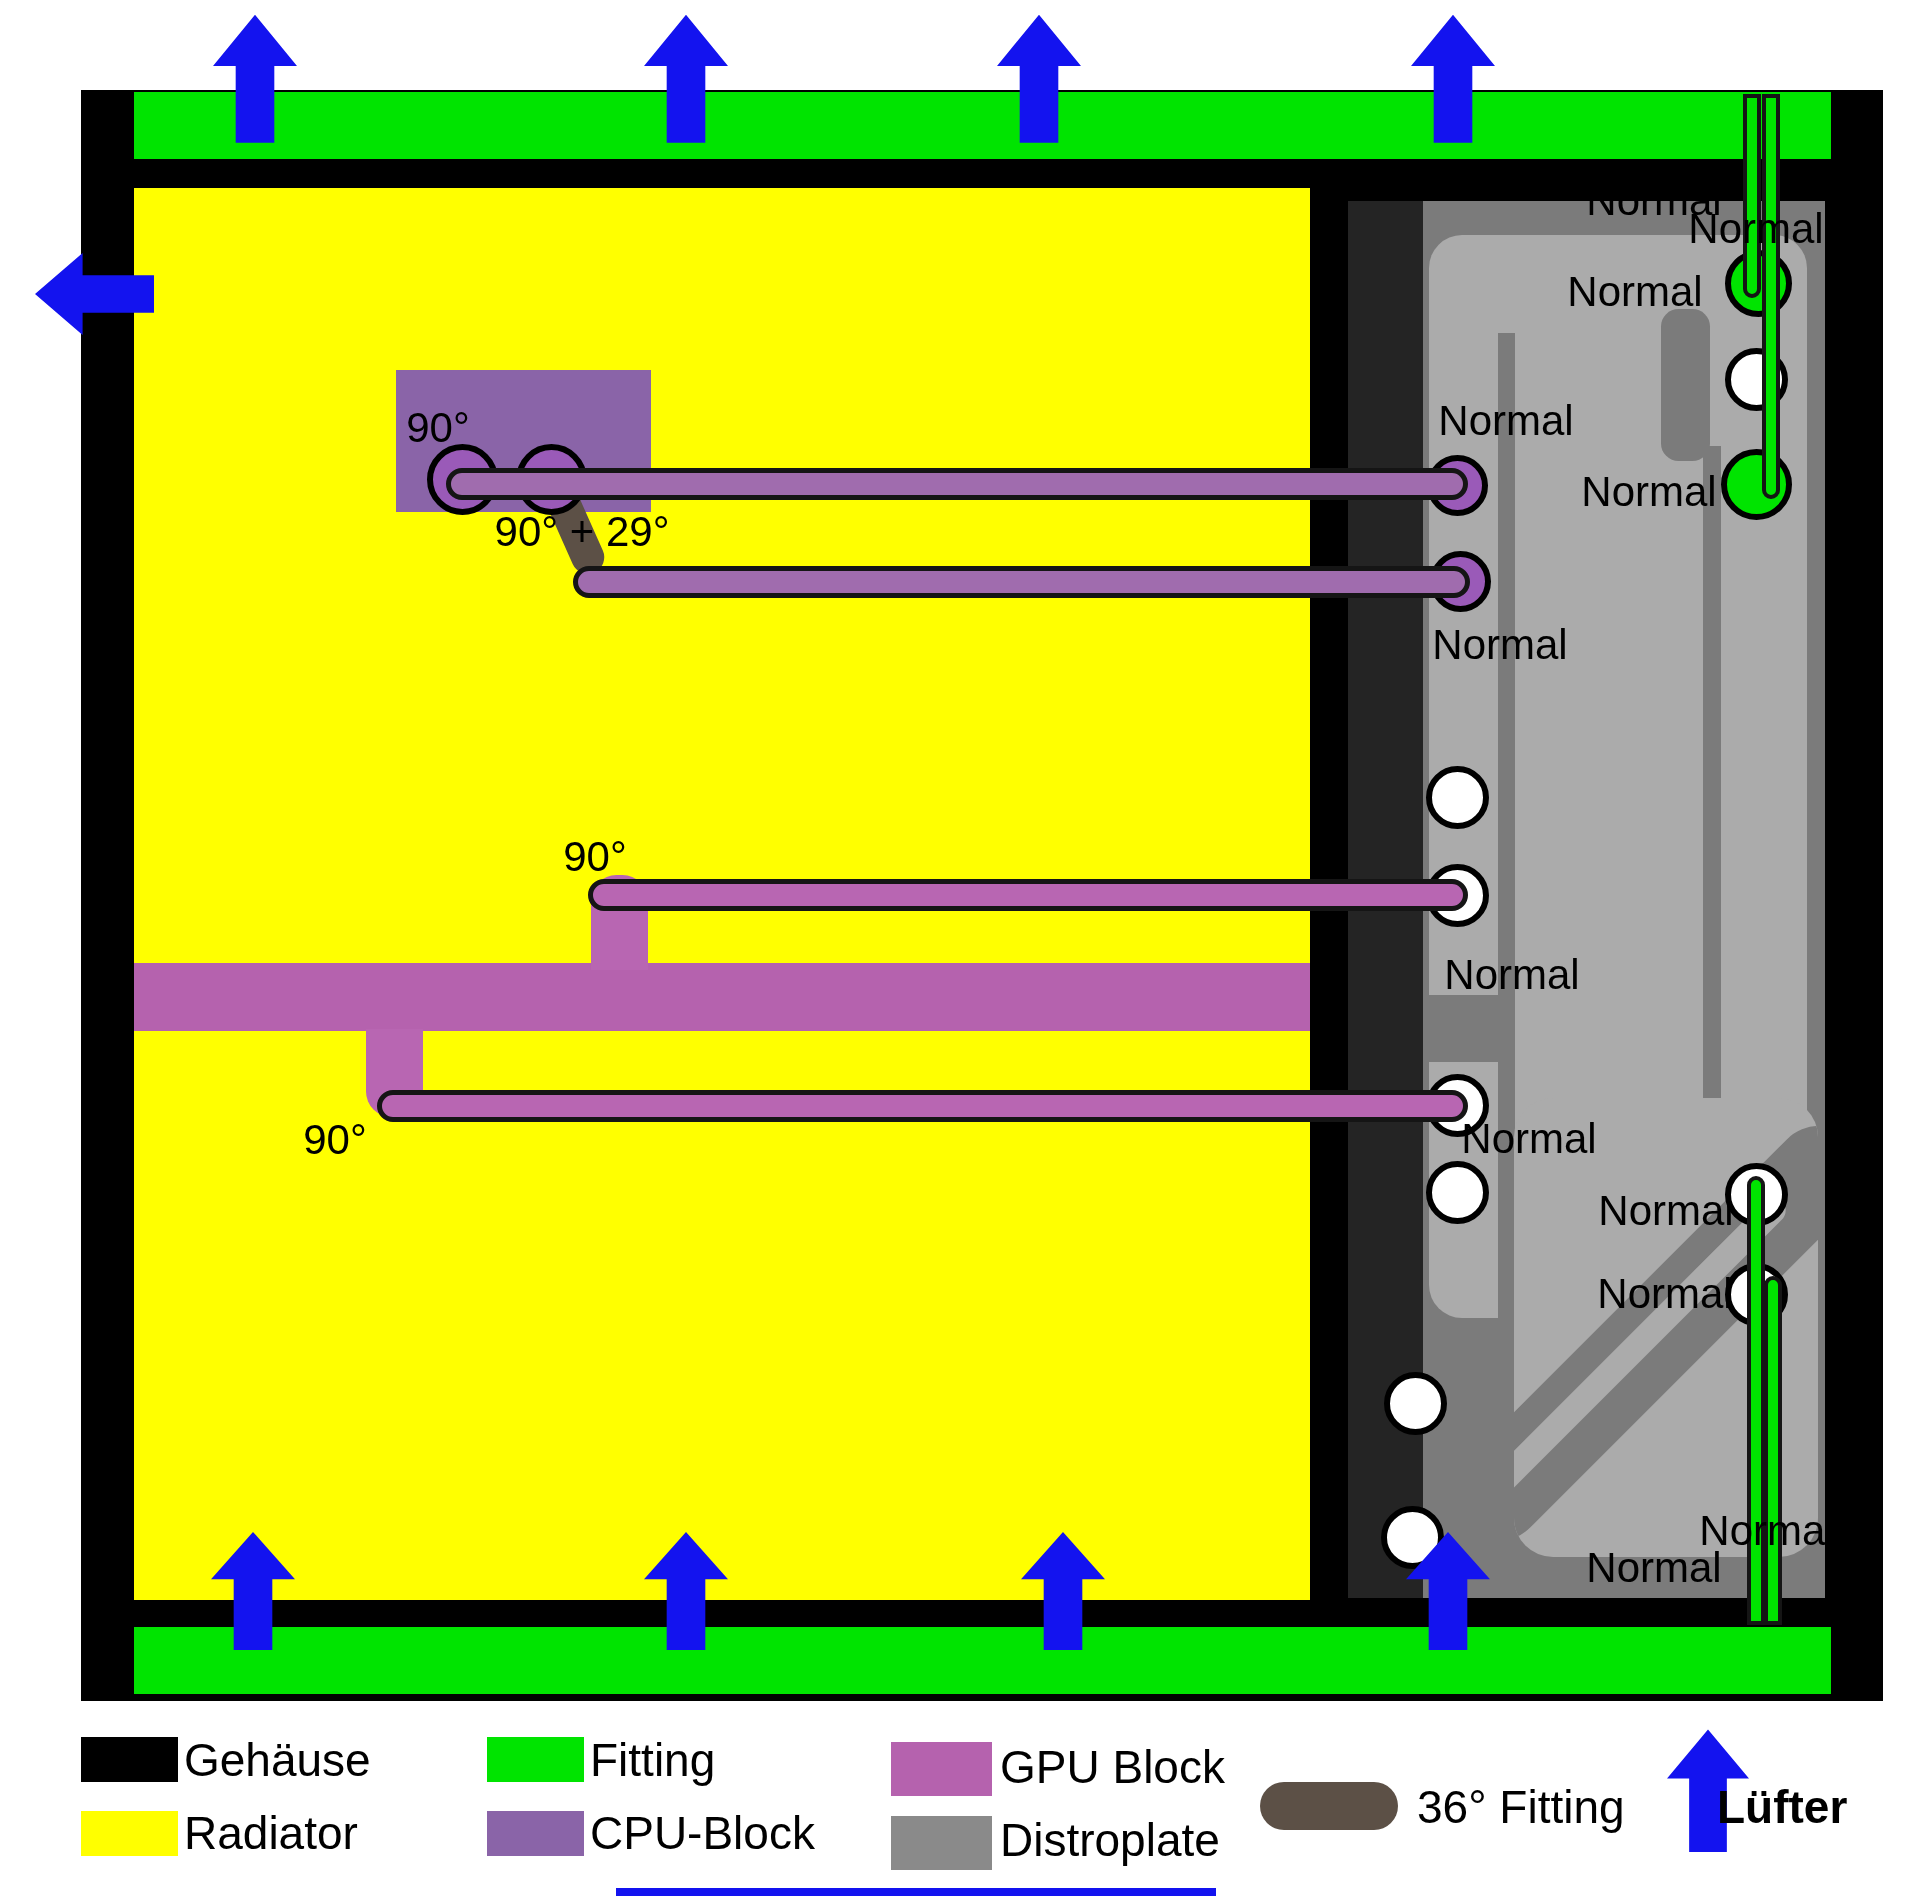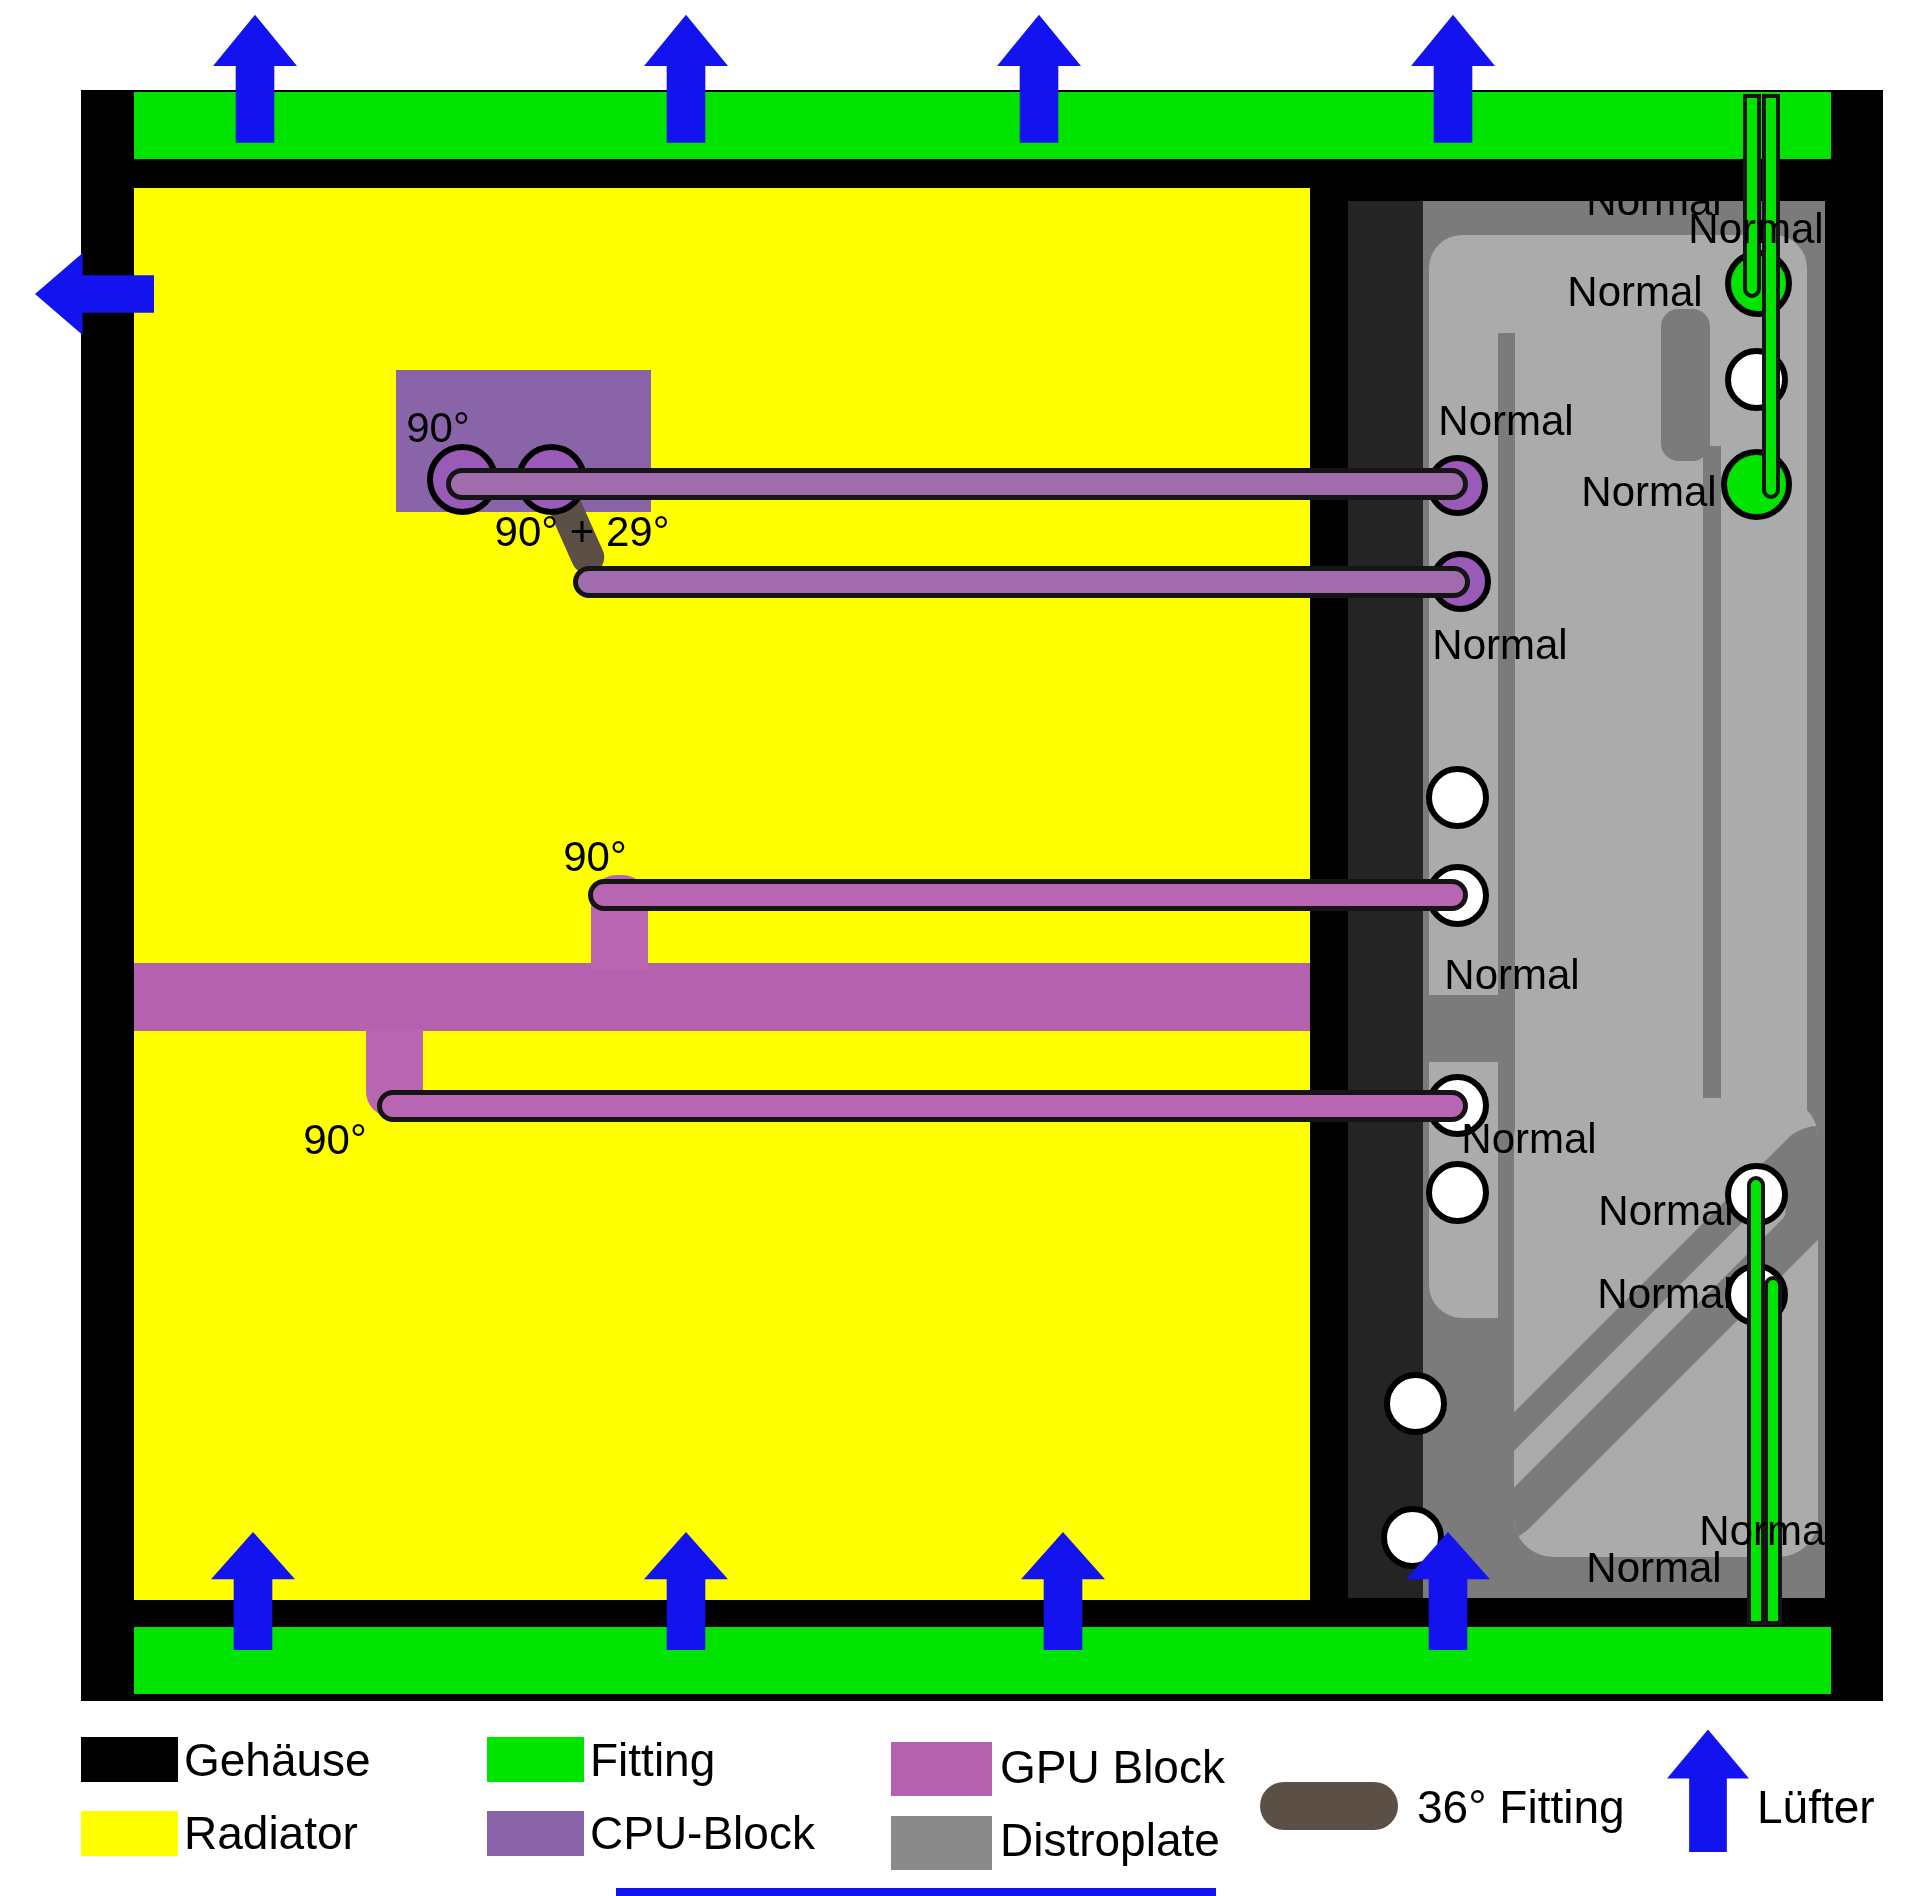--- a/index.html
+++ b/index.html
@@ -134,19 +134,19 @@
 
     <div class="abs" style="left:891px;top:40px;width:101px;height:54px;background:var(--c-gpu_block);"></div>
     <div class="leg-lbl" style="left:1000px;top:65px;">GPU Block</div>
     <div class="abs" style="left:891px;top:114px;width:101px;height:54px;background:var(--c-distro_legend);"></div>
     <div class="leg-lbl" style="left:1000px;top:138px;text-align:center;">Distroplate</div>
 
     <div class="abs fit45" style="left:1260px;top:80px;width:138px;height:48px;border-radius:24.5px;"></div>
     <div class="leg-lbl" style="left:1417px;top:105px;">36° Fitting</div>
 
     <div class="arrow-up" style="left:1667px;top:27.4px;width:82px;height:123px;"></div>
-    <div class="leg-lbl" style="left:1757px;top:105px;">Lüfter</div>
+    <div class="leg-lbl" style="left:1717px;top:105px;font-weight:bold;">Lüfter</div>
   </div>
 
   <div class="abs" style="left:616px;top:1888px;width:600px;height:8.8px;background:var(--c-fan);"></div>
 
 </div>
 
 
 </body></html>

